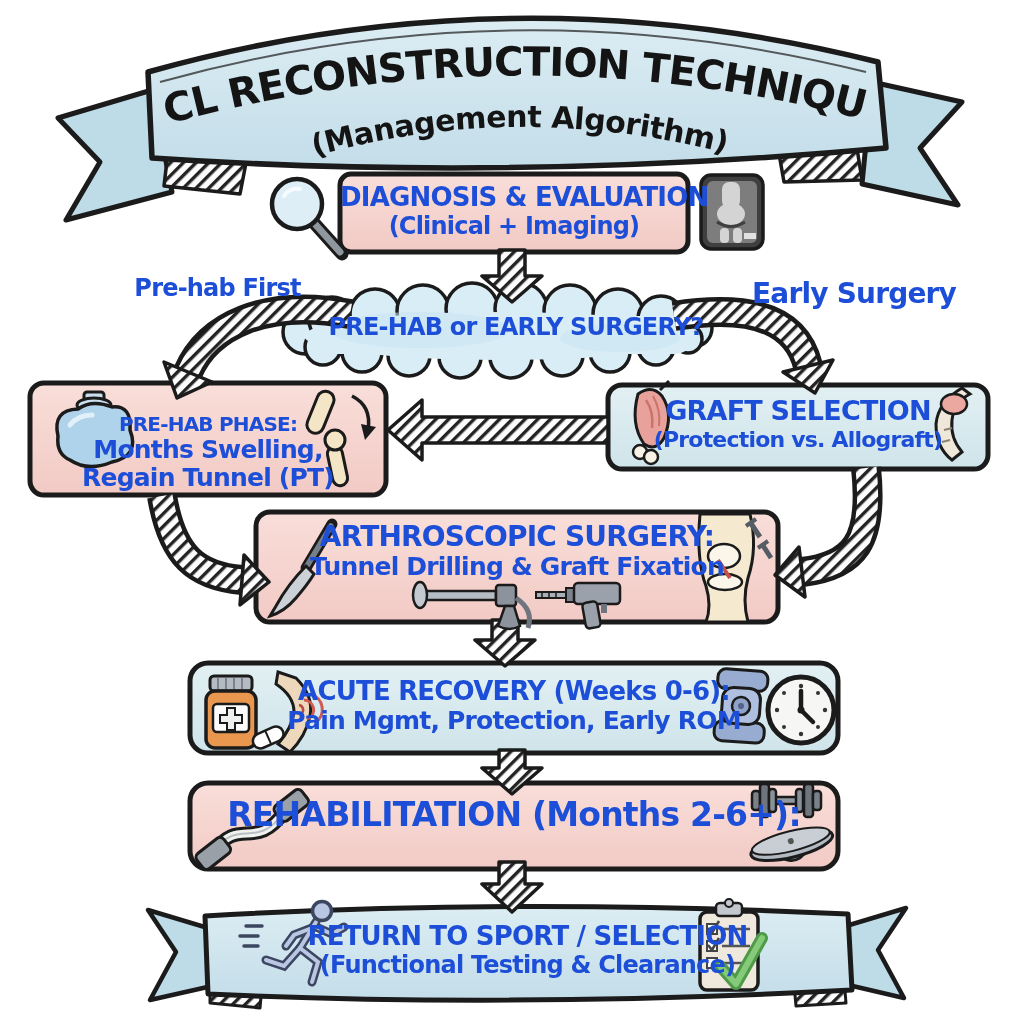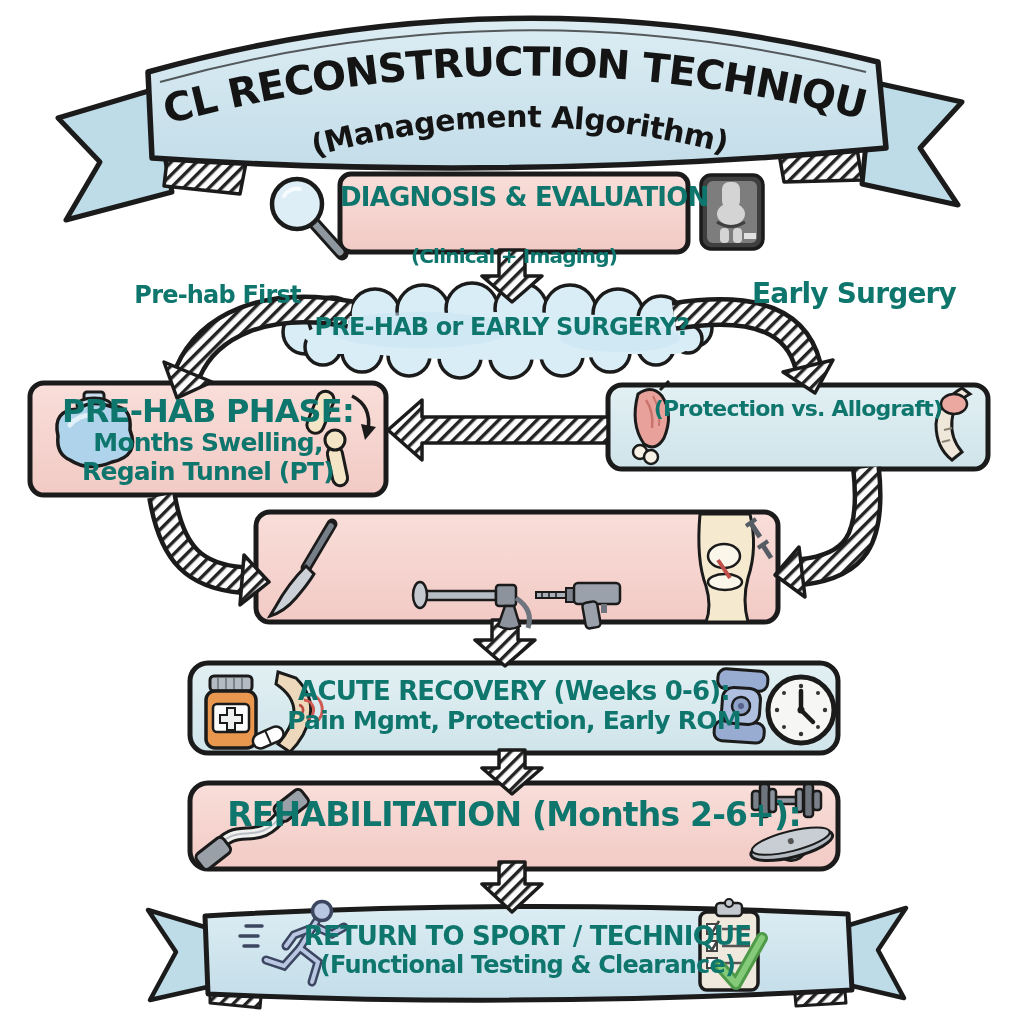--- a/index.html
+++ b/index.html
@@ -1,19 +1,19 @@
 <!DOCTYPE html>
 <html><head>
 <meta charset="utf-8">
 <style>
   html,body{margin:0;padding:0;background:#fff;}
   #stage{position:relative;width:1024px;height:1024px;background:#ffffff;overflow:hidden;
          font-family:"DejaVu Sans",sans-serif;}
   svg{position:absolute;left:0;top:0;}
-  .t{position:absolute;color:#0f766e;font-weight:700;text-align:center;line-height:1.14;
+  .t{position:absolute;color:#1d4ed8;font-weight:700;text-align:center;line-height:1.14;
      letter-spacing:-0.8px;}
   .t div{white-space:nowrap;}
   svg text{font-family:"DejaVu Sans",sans-serif;font-weight:700;fill:#141414;}
 </style>
 </head>
 <body>
 
 <div id="stage">
 
 <svg width="1024" height="1024" viewBox="0 0 1024 1024">
@@ -317,53 +317,58 @@
     <line x1="722" y1="946" x2="750" y2="946" stroke="#555" stroke-width="2.5"></line>
     <rect x="707" y="958" width="10" height="10" fill="#ffffff" stroke="#444" stroke-width="2"></rect>
     <line x1="722" y1="963" x2="744" y2="963" stroke="#555" stroke-width="2.5"></line>
     <path d="M 720,966 L 736,984 L 762,938" fill="none" stroke="#4e9a49" stroke-width="12" stroke-linecap="round" stroke-linejoin="round"></path>
     <path d="M 720,966 L 736,984 L 762,938" fill="none" stroke="#84ca79" stroke-width="6" stroke-linecap="round" stroke-linejoin="round"></path>
   </g>
 </svg>
 
 <div class="t" style="left:340px;top:183px;width:348px;">
   <div style="font-size:26px;">DIAGNOSIS &amp; EVALUATION</div>
-  <div style="font-size:20px;margin-top:32px;">(Clinical + Imaging)</div>
-</div>
-
-<div class="t" style="left:302px;top:314px;width:400px;">
+  <div style="font-size:24px;">(Clinical + Imaging)</div>
+</div>
+
+<div class="t" style="left:316px;top:314px;width:400px;">
   <div style="font-size:24px;">PRE-HAB or EARLY SURGERY?</div>
 </div>
 
-<div class="t" style="left:120px;top:282px;width:195px;">
+<div class="t" style="left:120px;top:275px;width:195px;">
   <div style="font-size:24px;">Pre-hab First</div>
 </div>
 
 <div class="t" style="left:752px;top:278px;width:190px;">
   <div style="font-size:28px;">Early Surgery</div>
 </div>
 
 <div class="t" style="left:30px;top:393px;width:356px;">
-  <div style="font-size:32px;">PRE-HAB PHASE:</div>
+  <div style="font-size:20px;margin-top:20px;">PRE-HAB PHASE:</div>
   <div style="font-size:25px;">Months Swelling,</div>
   <div style="font-size:25px;">Regain Tunnel (PT)</div>
 </div>
 
 <div class="t" style="left:608px;top:396px;width:380px;">
+  <div style="font-size:27px;">GRAFT SELECTION</div>
   <div style="font-size:22px;">(Protection vs. Allograft)</div>
 </div>
 
+<div class="t" style="left:256px;top:521px;width:522px;">
+  <div style="font-size:28px;">ARTHROSCOPIC SURGERY:</div>
+  <div style="font-size:25px;">Tunnel Drilling &amp; Graft Fixation</div>
+</div>
 
 <div class="t" style="left:190px;top:677px;width:648px;">
   <div style="font-size:26px;">ACUTE RECOVERY (Weeks 0-6):</div>
   <div style="font-size:25px;">Pain Mgmt, Protection, Early ROM</div>
 </div>
 
 <div class="t" style="left:190px;top:796px;width:648px;">
   <div style="font-size:33px;">REHABILITATION (Months 2-6+):</div>
 </div>
 
 <div class="t" style="left:205px;top:922px;width:645px;">
-  <div style="font-size:26px;">RETURN TO SPORT / TECHNIQUE</div>
+  <div style="font-size:26px;">RETURN TO SPORT / SELECTION</div>
   <div style="font-size:24px;">(Functional Testing &amp; Clearance)</div>
 </div>
 
 </div>
 
 </body></html>

